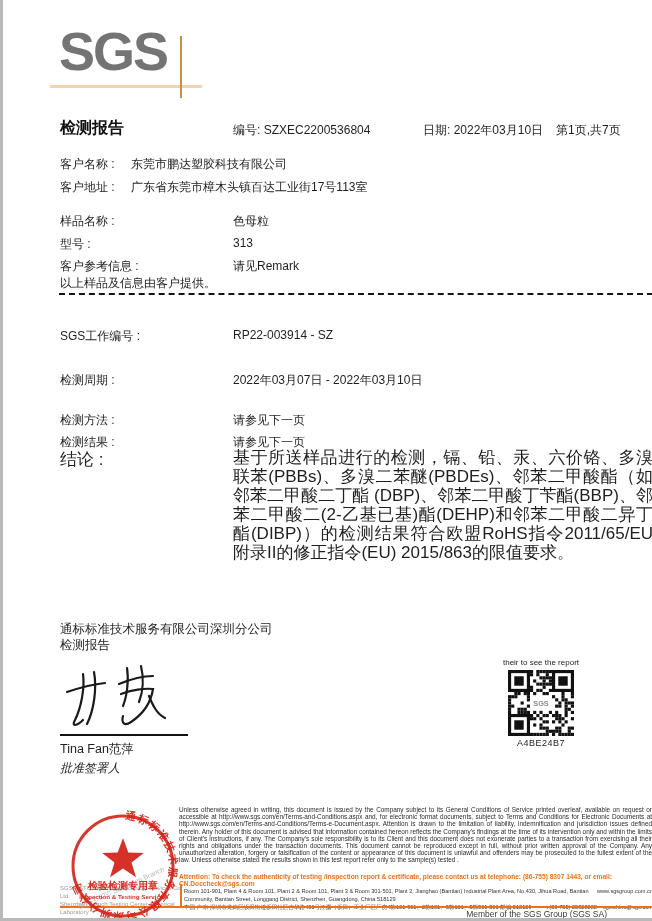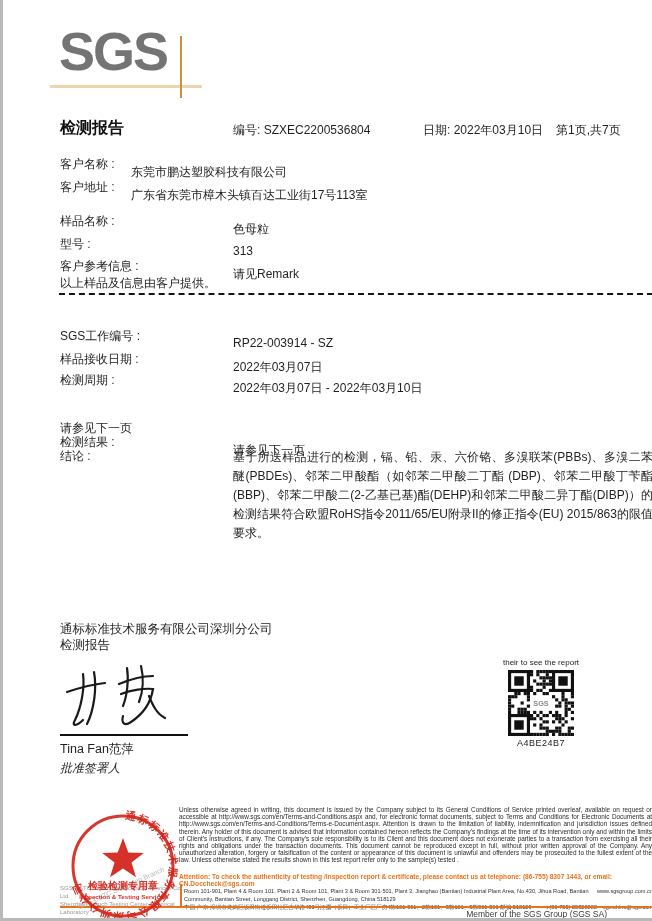--- a/index.html
+++ b/index.html
@@ -20,25 +20,25 @@
   
   .report-title { position:absolute; left:57px; top:118px; font-size:16px; font-weight:bold; color:#111; }
   .hdr-no   { position:absolute; left:230px; top:122px; font-size:12px; }
   .hdr-date { position:absolute; left:420px; top:122px; font-size:12px; }
   .hdr-page { position:absolute; left:553px; top:122px; font-size:12px; }
   
   .row { position:absolute; left:57px; font-size:12px; display:flex; }
   .row .lbl { flex:0 0 auto; }
   .row.narrow .lbl { width:71px; }
   .row.wide .lbl { width:173px; }
-  .row .val { white-space:nowrap;margin-top:8px; }
+  .row .val { white-space:nowrap; }
   .note { position:absolute; left:57px; font-size:12px; }
   .dashes { position:absolute; left:56px; top:293px; width:594px; border-top:2px dashed #151515; }
   
-  .conclusion { position:absolute; left:57px; top:448px; width:593px; font-size:12px; display:flex; }
+  .conclusion { position:absolute; left:57px; top:448px; width:593px; font-size:17px; display:flex; }
   .conclusion .lbl { flex:0 0 173px; }
   .conclusion .val { flex:1; line-height:19px; text-align:justify; }
   
   .sig-company { position:absolute; left:57px; top:621px; font-size:12.5px; }
   .sig-auth    { position:absolute; left:57px; top:637px; font-size:12.5px; }
   .sig-draw    { position:absolute; left:58px; top:662px; }
   .sig-line    { position:absolute; left:57px; top:734px; width:128px; border-top:2px solid #111; }
   .sig-name    { position:absolute; left:57px; top:741px; font-size:12.5px; }
   .sig-role    { position:absolute; left:57px; top:760px; font-size:12px;font-style:italic; }
   
@@ -103,29 +103,26 @@
     <span class="val">请见Remark</span>
   </div>
   <div class="note" style="top:275px">以上样品及信息由客户提供。</div>
 
   <div class="dashes"></div>
 
   <div class="row wide" style="top:328px">
     <span class="lbl">SGS工作编号 :</span>
     <span class="val">RP22-003914 - SZ</span>
   </div>
-  <div class="row wide" style="top:351px">
-    <span class="lbl">样品接收日期 :</span>
-    <span class="val">2022年03月07日</span>
-  </div>
   <div class="row wide" style="top:372px">
     <span class="lbl">检测周期 :</span>
     <span class="val">2022年03月07日 - 2022年03月10日</span>
   </div>
   <div class="row wide" style="top:412px">
+    <span class="lbl">检测方法 :</span>
     <span class="val">请参见下一页</span>
   </div>
   <div class="row wide" style="top:434px">
     <span class="lbl">检测结果 :</span>
     <span class="val">请参见下一页</span>
   </div>
 
   <div class="conclusion">
     <span class="lbl">结论 :</span>
     <span class="val">基于所送样品进行的检测，镉、铅、汞、六价铬、多溴联苯(PBBs)、多溴二苯醚(PBDEs)、邻苯二甲酸酯（如邻苯二甲酸二丁酯 (DBP)、邻苯二甲酸丁苄酯(BBP)、邻苯二甲酸二(2-乙基已基)酯(DEHP)和邻苯二甲酸二异丁酯(DIBP)）的检测结果符合欧盟RoHS指令2011/65/EU附录II的修正指令(EU) 2015/863的限值要求。</span>

